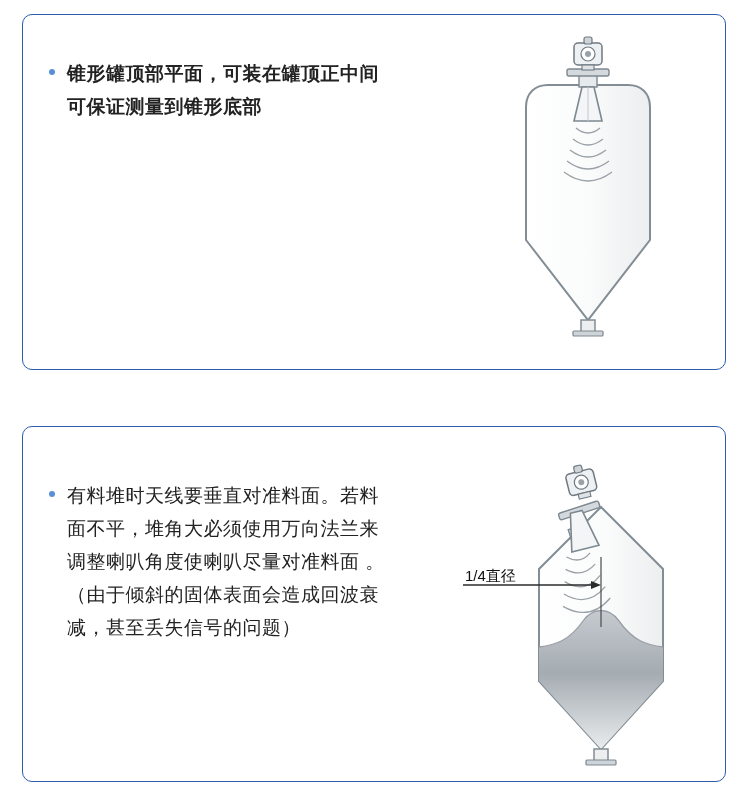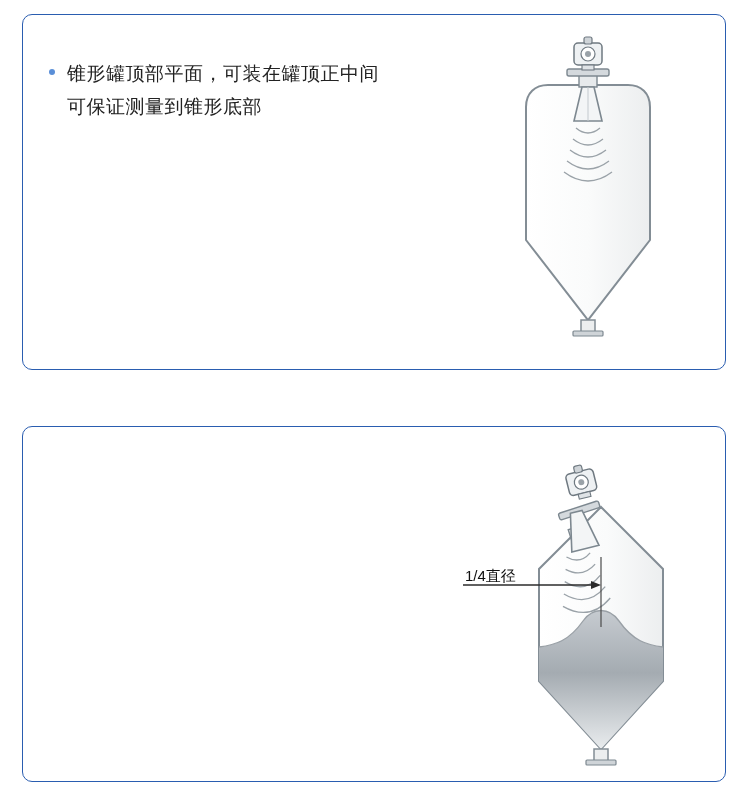--- a/index.html
+++ b/index.html
@@ -30,21 +30,21 @@
   }
   #panel-1 { top: 14px; height: 356px; }
   #panel-2 { top: 426px; height: 356px; }
 
   .bullet-block {
     position: absolute;
     left: 26px;
     display: flex;
     align-items: flex-start;
   }
-  #bullet-1 { top: 42px; width: 400px; }
+  #bullet-1 { top: 42px; width: 400px; font-weight: bold; }
   #bullet-2 { top: 52px; width: 400px; }
 
   .bullet-dot {
     flex: 0 0 auto;
     width: 6px;
     height: 6px;
     border-radius: 50%;
     background: #5a8fd8;
     margin-top: 12px;
     margin-right: 12px;
@@ -134,20 +134,28 @@
           <path d="M107,115 Q125,129 143,115"></path>
           <path d="M104,126 Q125,142 146,126"></path>
           <path d="M101,137 Q125,155 149,137"></path>
         </g>
       </svg>
     </div>
   </div>
 
   <div class="panel" id="panel-2">
 
+    <div class="bullet-block" id="bullet-2">
+      <div class="bullet-dot"></div>
+      <div class="bullet-text">有料堆时天线要垂直对准料面。若料
+面不平，堆角大必须使用万向法兰来
+调整喇叭角度使喇叭尽量对准料面 。
+（由于倾斜的固体表面会造成回波衰
+减，甚至丢失信号的问题）</div>
+    </div>
 
     <div class="figure" id="figure-2">
       <svg width="270" height="320" viewBox="0 0 270 320">
         <defs>
           <linearGradient id="fill2" x1="0" y1="0" x2="0" y2="1">
             <stop offset="0%" stop-color="#c6cbd0"></stop>
             <stop offset="45%" stop-color="#a4abb1"></stop>
             <stop offset="100%" stop-color="#e9ecee"></stop>
           </linearGradient>
           <linearGradient id="wallgrad2" x1="0" y1="0" x2="1" y2="0">

